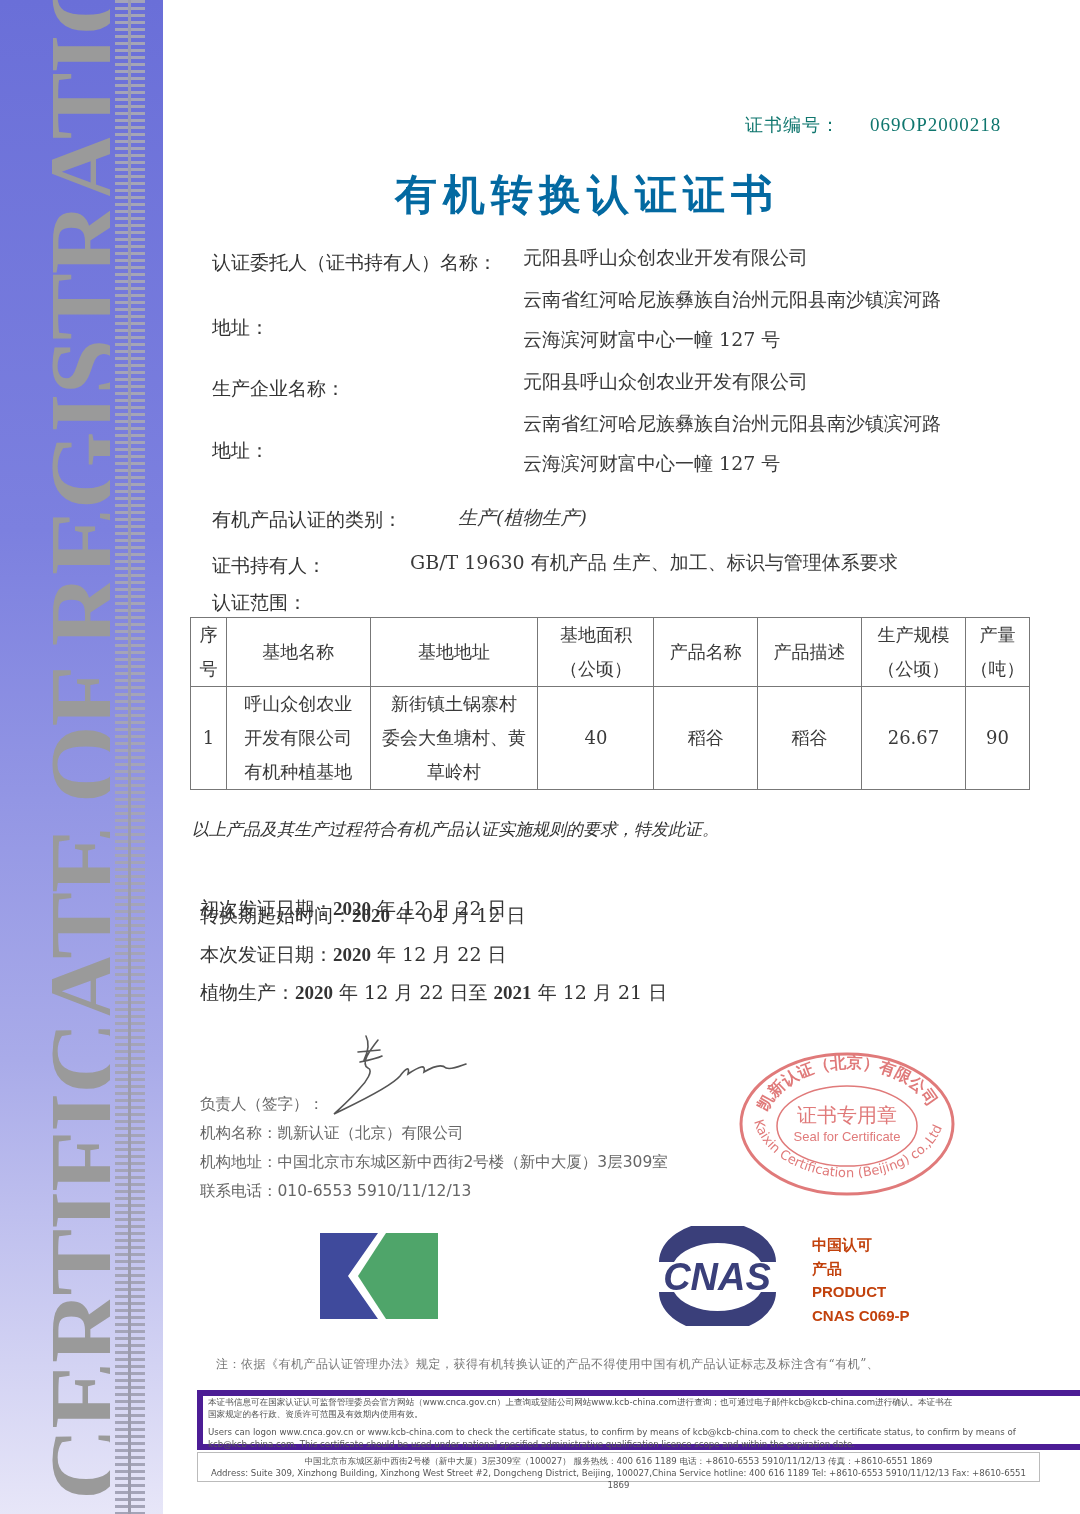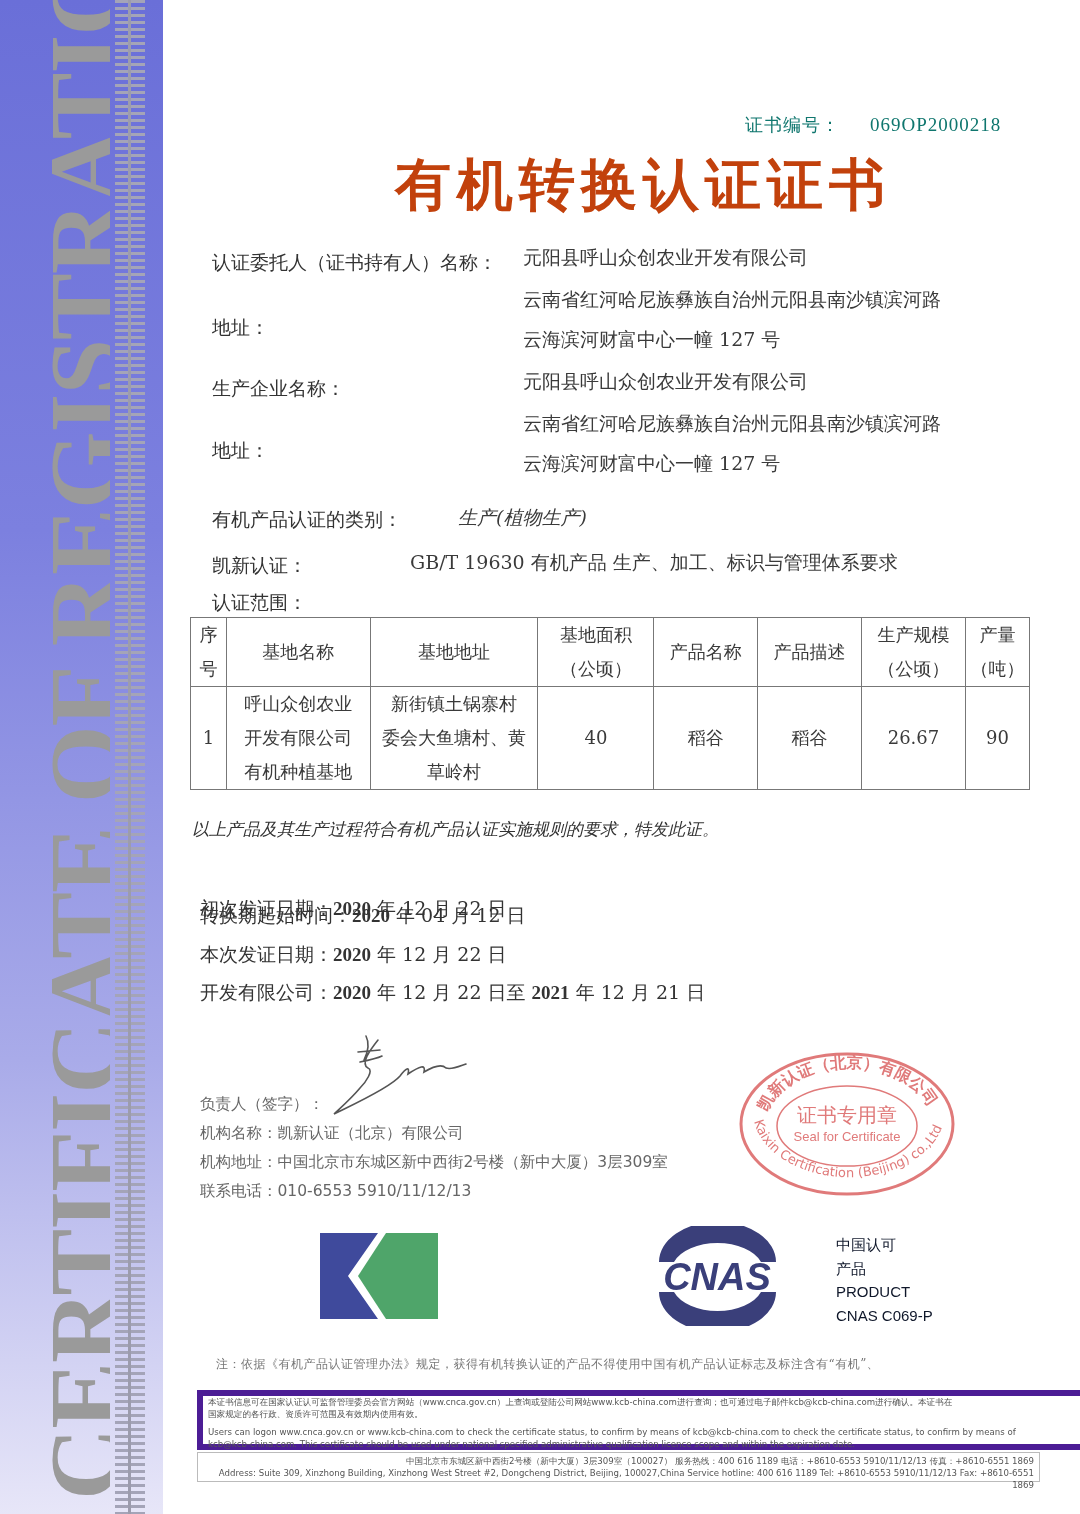--- a/index.html
+++ b/index.html
@@ -12,21 +12,21 @@
     transform:rotate(-90deg); transform-origin:center center;
     font-family:"Liberation Serif", serif; font-size:100px; font-weight:bold; line-height:100px;
     color:#9a9a9a; letter-spacing:-1px; white-space:nowrap; text-align:center; }
   .ruler { position:absolute; left:115px; top:0; width:30px; height:1514px;
     background:repeating-linear-gradient(to bottom, #a4a4b8 0px, #a4a4b8 3px, transparent 3px, transparent 7px); }
   .ruler::after { content:""; position:absolute; left:13px; top:0; width:3px; height:100%; background:#9c9cad; }
 
   .cert-no { position:absolute; left:745px; top:113px; font-size:18px; color:#0f766e; }
   .cert-no .lbl { letter-spacing:1px; }
   .cert-no .val { margin-left:30px; font-family:"Liberation Serif", serif; font-size:19px; letter-spacing:1px; }
-  .title { position:absolute; left:395px; top:148px; font-size:56px; font-weight:bold; letter-spacing:6px; color:#c2410c; }
+  .title { position:absolute; left:395px; top:167px; font-size:42px; font-weight:bold; letter-spacing:6px; color:#0369a1; }
 
   .field-lbl { position:absolute; left:212px; font-size:19px; color:#333; }
   .field-val { position:absolute; left:523px; font-size:19px; color:#3a3a3a; }
   .italic { font-style:italic; }
 
   table.scope { position:absolute; left:190px; top:617px; width:840px; border-collapse:collapse;
     font-size:18px; color:#3a3a3a; }
   table.scope td, table.scope th { border:1px solid #777; text-align:center; font-weight:normal; padding:0 4px; line-height:34px; }
   table.scope th { height:68px; }
   table.scope td { height:102px; }
@@ -35,30 +35,30 @@
   .date-line { position:absolute; left:200px; font-size:19px; color:#333; }
   .date-line b { font-family:"Liberation Serif", serif; }
 
   .sig-block { position:absolute; left:200px; top:1090px; font-family:"DejaVu Sans", sans-serif; font-size:15.5px; color:#666; line-height:29px; }
   .signature { position:absolute; left:330px; top:1030px; width:150px; height:90px; }
 
   .seal { position:absolute; left:737px; top:1050px; width:220px; height:148px; }
 
   .kcb-logo { position:absolute; left:320px; top:1233px; width:118px; height:86px; }
   .cnas-logo { position:absolute; left:645px; top:1226px; width:145px; height:100px; }
-  .cnas-text { position:absolute; left:812px; top:1233px; font-family:"Liberation Sans", sans-serif; font-size:15px; color:#0f172a; line-height:23.5px; font-weight:normal;margin-left:24px; }
+  .cnas-text { position:absolute; left:812px; top:1233px; font-family:"Liberation Sans", sans-serif; font-size:15px; color:#c2410c; line-height:23.5px; font-weight:bold; }
 
   .note { position:absolute; left:216px; top:1356px; width:830px; font-size:12px; color:#777; line-height:17px; letter-spacing:0.5px; }
   .info-box { position:absolute; left:197px; top:1390px; width:926px; height:60px; border:6px solid #4c1d95;
     font-family:"DejaVu Sans", sans-serif; font-size:8.6px; color:#555; line-height:12px; padding:0 5px; box-sizing:border-box; }
   .info-box p { margin:0; }
   .info-box .gap { height:6px; }
   .addr-box { position:absolute; left:197px; top:1452px; width:843px; height:30px; border:1px solid #bbb;
     font-family:"DejaVu Sans", sans-serif; font-size:8.6px; color:#555; line-height:12px; padding:2px 5px; box-sizing:border-box; text-align:center; }
-  .addr-box p { margin:0;text-align:right; }
+  .addr-box p { margin:0; }
 </style>
 </head>
 <body>
 
 <div class="side-band"></div>
 <div class="side-text">
   <span>CERTIFICATE OF REGISTRATION</span>
 </div>
 <div class="ruler"></div>
 
@@ -74,21 +74,21 @@
 <div class="field-val" style="top:327px;">云海滨河财富中心一幢 127 号</div>
 
 <div class="field-lbl" style="top:376px;">生产企业名称：</div>
 <div class="field-val" style="top:369px;">元阳县呼山众创农业开发有限公司</div>
 <div class="field-lbl" style="top:438px;">地址：</div>
 <div class="field-val" style="top:411px;">云南省红河哈尼族彝族自治州元阳县南沙镇滨河路</div>
 <div class="field-val" style="top:451px;">云海滨河财富中心一幢 127 号</div>
 
 <div class="field-lbl" style="top:507px;">有机产品认证的类别：</div>
 <div class="field-val italic" style="left:458px; top:505px;">生产(植物生产)</div>
-<div class="field-lbl" style="top:553px;">凯新认证：</div>
+<div class="field-lbl" style="top:553px;">证书持有人：</div>
 <div class="field-val" style="left:410px; top:550px;">GB/T 19630 有机产品  生产、加工、标识与管理体系要求</div>
 <div class="field-lbl" style="top:590px;">认证范围：</div>
 
 <table class="scope">
   <colgroup>
     <col style="width:36px">
       <col style="width:144px">
       <col style="width:168px">
       <col style="width:116px">
     <col style="width:104px">
@@ -125,21 +125,21 @@
 <div class="date-line" style="top:896px;">
   <span>初次发证日期：</span><b>2020</b><span> 年 12 月 22 日</span>
 </div>
 <div class="date-line" style="top:903px;">
   <span>转换期起始时间：</span><b>2020</b><span> 年 04 月 12 日</span>
 </div>
 <div class="date-line" style="top:942px;">
   <span>本次发证日期：</span><b>2020</b><span> 年 12 月 22 日</span>
 </div>
 <div class="date-line" style="top:980px;">
-  <span>开发有限公司：</span><b>2020</b><span> 年 12 月 22 日至 </span><b>2021</b><span> 年 12 月 21 日</span>
+  <span>植物生产：</span><b>2020</b><span> 年 12 月 22 日至 </span><b>2021</b><span> 年 12 月 21 日</span>
 </div>
 
 <svg class="signature" viewBox="0 0 150 90">
   <path d="M28 22 L50 20 M36 6 C40 14 38 22 34 30 M30 32 C40 30 48 28 52 26 M48 10 C40 20 30 34 38 38 C44 40 36 52 30 58 C20 70 8 80 4 84 C20 76 60 58 70 46 C76 38 80 36 78 44 C90 36 96 34 94 42 C104 36 112 34 116 38 C122 40 130 36 136 34" fill="none" stroke="#555" stroke-width="1.6" stroke-linecap="round"></path>
 </svg>
 
 <div class="sig-block">
   <div>负责人（签字）：</div>
   <div><span>机构名称：</span><span>凯新认证（北京）有限公司</span></div>
   <div><span>机构地址：</span><span>中国北京市东城区新中西街2号楼（新中大厦）3层309室</span></div>

